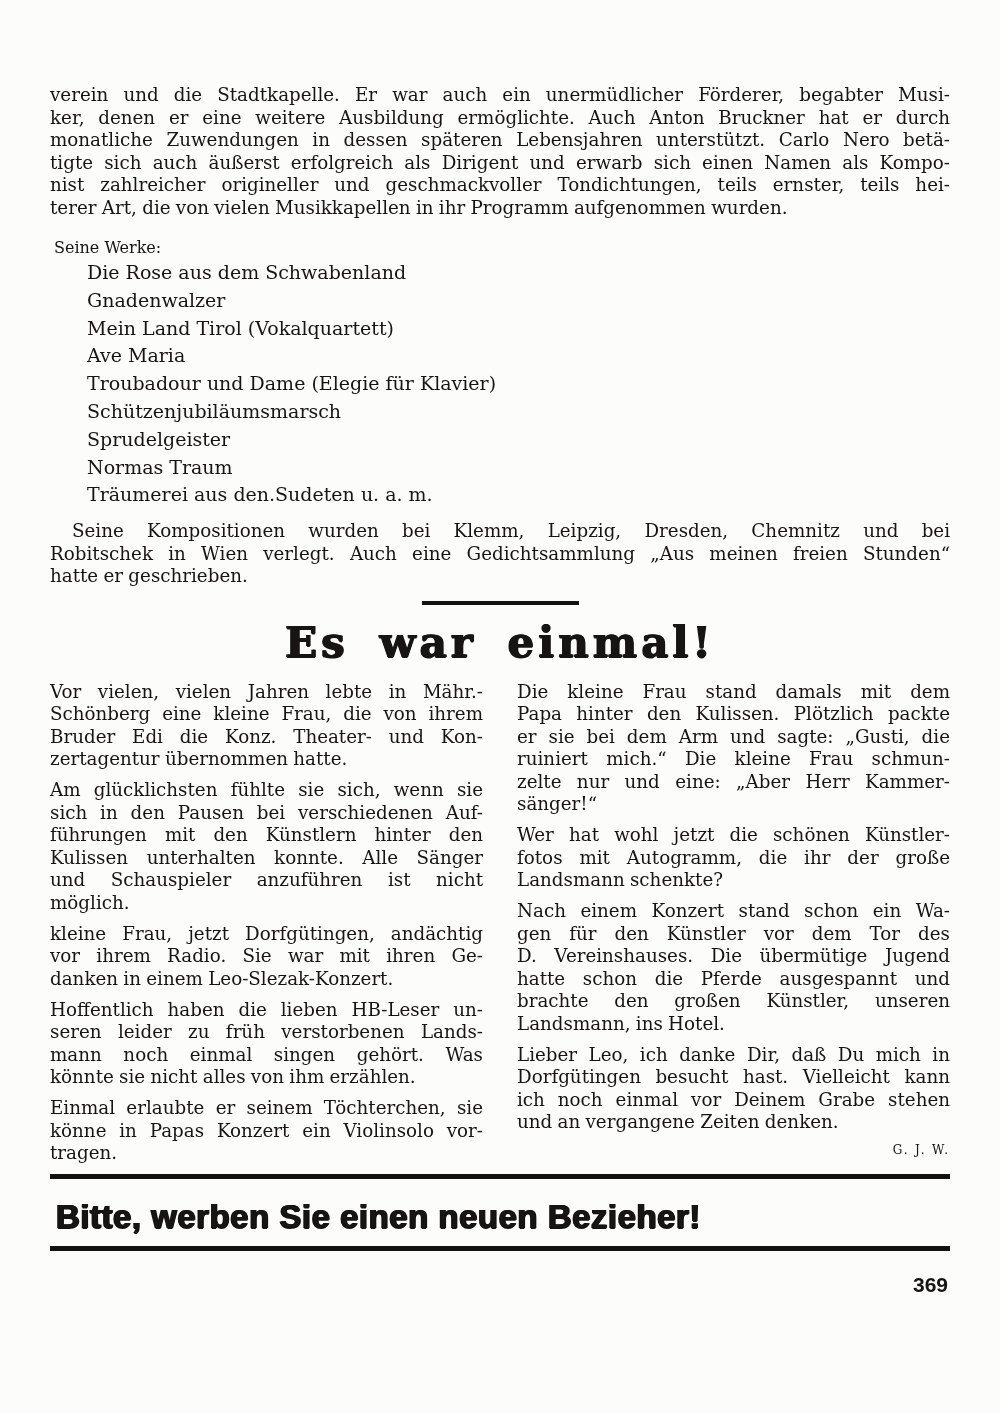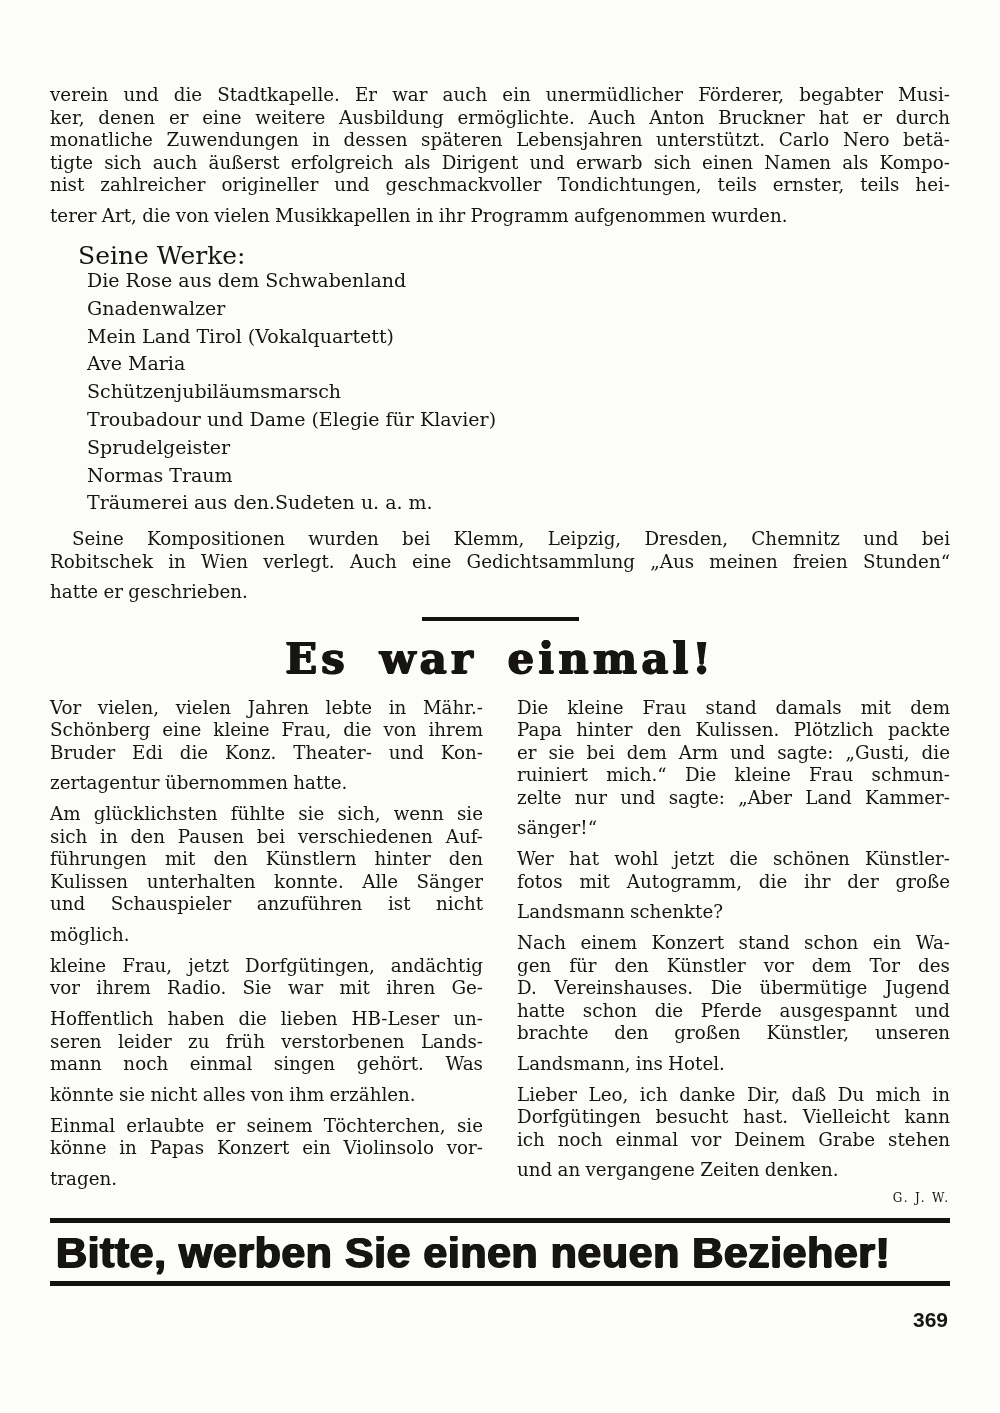--- a/index.html
+++ b/index.html
@@ -13,27 +13,27 @@
   }
   .page{
     box-sizing:border-box;
     width:1000px;height:1077px;
     padding:84px 50px 0 50px;
     position:relative;
   }
   
   .para{font-size:18.3px;line-height:22.5px;word-spacing:-0.5px;}
   .line{text-align:justify;text-align-last:justify;white-space:normal;}
-  .line.last{text-align-last:left;margin-top:8px;}
+  .line.last{text-align-last:left;}
   
   .intro{margin-bottom:0;}
   
   .works-heading{
-    font-size:25px;line-height:22px;
-    margin-top:18px;margin-left:28px;
+    font-size:16px;line-height:22px;
+    margin-top:18px;margin-left:4px;
   }
   .works-list{}
   .work-item{
     font-size:19px;line-height:27.8px;
     margin-left:37px;
   }
   
   .compositions{margin-top:11px;}
   .compositions .line:first-child{text-indent:22px;}
   
@@ -63,23 +63,23 @@
     font-size:12px;line-height:22.5px;
     letter-spacing:2px;
     margin-top:5px;
   }
   
   .banner-rule{height:5px;background:#131211;border:0;margin:0;}
   .banner-rule.top{margin-top:9px;}
   .banner-text{
     font-family:"Liberation Sans","DejaVu Sans",sans-serif;
     font-weight:bold;
-    font-size:43px;line-height:44px;
+    font-size:33px;line-height:44px;
     letter-spacing:0.5px;
-    margin:7px 0 7px 6px;
+    margin:16px 0 7px 6px;
     text-shadow:0.9px 0 0 #131211,-0.9px 0 0 #131211,0 0.6px 0 #131211;
     white-space:nowrap;
   }
   .page-number{
     text-align:right;
     font-family:"Liberation Sans","DejaVu Sans",sans-serif;
     font-weight:bold;
     font-size:21px;
     margin-top:22px;
     padding-right:2px;
@@ -99,22 +99,22 @@
       <div class="line last">terer Art, die von vielen Musikkapellen in ihr Programm aufgenommen wurden.</div>
     </div>
 
   <div class="works-heading">Seine Werke:</div>
 
   <div class="works-list">
       <div class="work-item">Die Rose aus dem Schwabenland</div>
       <div class="work-item">Gnadenwalzer</div>
       <div class="work-item">Mein Land Tirol (Vokalquartett)</div>
       <div class="work-item">Ave Maria</div>
+      <div class="work-item">Troubadour und Dame (Elegie für Klavier)</div>
       <div class="work-item">Schützenjubiläumsmarsch</div>
-      <div class="work-item">Troubadour und Dame (Elegie für Klavier)</div>
       <div class="work-item">Sprudelgeister</div>
       <div class="work-item">Normas Traum</div>
       <div class="work-item">Träumerei aus den.Sudeten u. a. m.</div>
     </div>
 
   <div class="para compositions">
       <div class="line">Seine Kompositionen wurden bei Klemm, Leipzig, Dresden, Chemnitz und bei</div>
       <div class="line">Robitschek in Wien verlegt. Auch eine Gedichtsammlung „Aus meinen freien Stunden“</div>
       <div class="line last">hatte er geschrieben.</div>
     </div>
@@ -135,41 +135,42 @@
           <div class="line">Am glücklichsten fühlte sie sich, wenn sie</div>
           <div class="line">sich in den Pausen bei verschiedenen Auf-</div>
           <div class="line">führungen mit den Künstlern hinter den</div>
           <div class="line">Kulissen unterhalten konnte. Alle Sänger</div>
           <div class="line">und Schauspieler anzuführen ist nicht</div>
           <div class="line last">möglich.</div>
         </div>
         <div class="block">
           <div class="line">kleine Frau, jetzt Dorfgütingen, andächtig</div>
           <div class="line">vor ihrem Radio. Sie war mit ihren Ge-</div>
+          <div class="line last">danken in einem Leo-Slezak-Konzert.</div>
         </div>
         <div class="block">
           <div class="line">Hoffentlich haben die lieben HB-Leser un-</div>
           <div class="line">seren leider zu früh verstorbenen Lands-</div>
           <div class="line">mann noch einmal singen gehört. Was</div>
           <div class="line last">könnte sie nicht alles von ihm erzählen.</div>
         </div>
         <div class="block">
           <div class="line">Einmal erlaubte er seinem Töchterchen, sie</div>
           <div class="line">könne in Papas Konzert ein Violinsolo vor-</div>
           <div class="line last">tragen.</div>
         </div>
       </div>
     <div class="col para">
       <div>
           <div class="block">
             <div class="line">Die kleine Frau stand damals mit dem</div>
             <div class="line">Papa hinter den Kulissen. Plötzlich packte</div>
             <div class="line">er sie bei dem Arm und sagte: „Gusti, die</div>
             <div class="line">ruiniert mich.“ Die kleine Frau schmun-</div>
-            <div class="line">zelte nur und sagte: „Aber Land Kammer-</div>
+            <div class="line">zelte nur und eine: „Aber Herr Kammer-</div>
             <div class="line last">sänger!“</div>
           </div>
           <div class="block">
             <div class="line">Wer hat wohl jetzt die schönen Künstler-</div>
             <div class="line">fotos mit Autogramm, die ihr der große</div>
             <div class="line last">Landsmann schenkte?</div>
           </div>
           <div class="block">
             <div class="line">Nach einem Konzert stand schon ein Wa-</div>
             <div class="line">gen für den Künstler vor dem Tor des</div>

